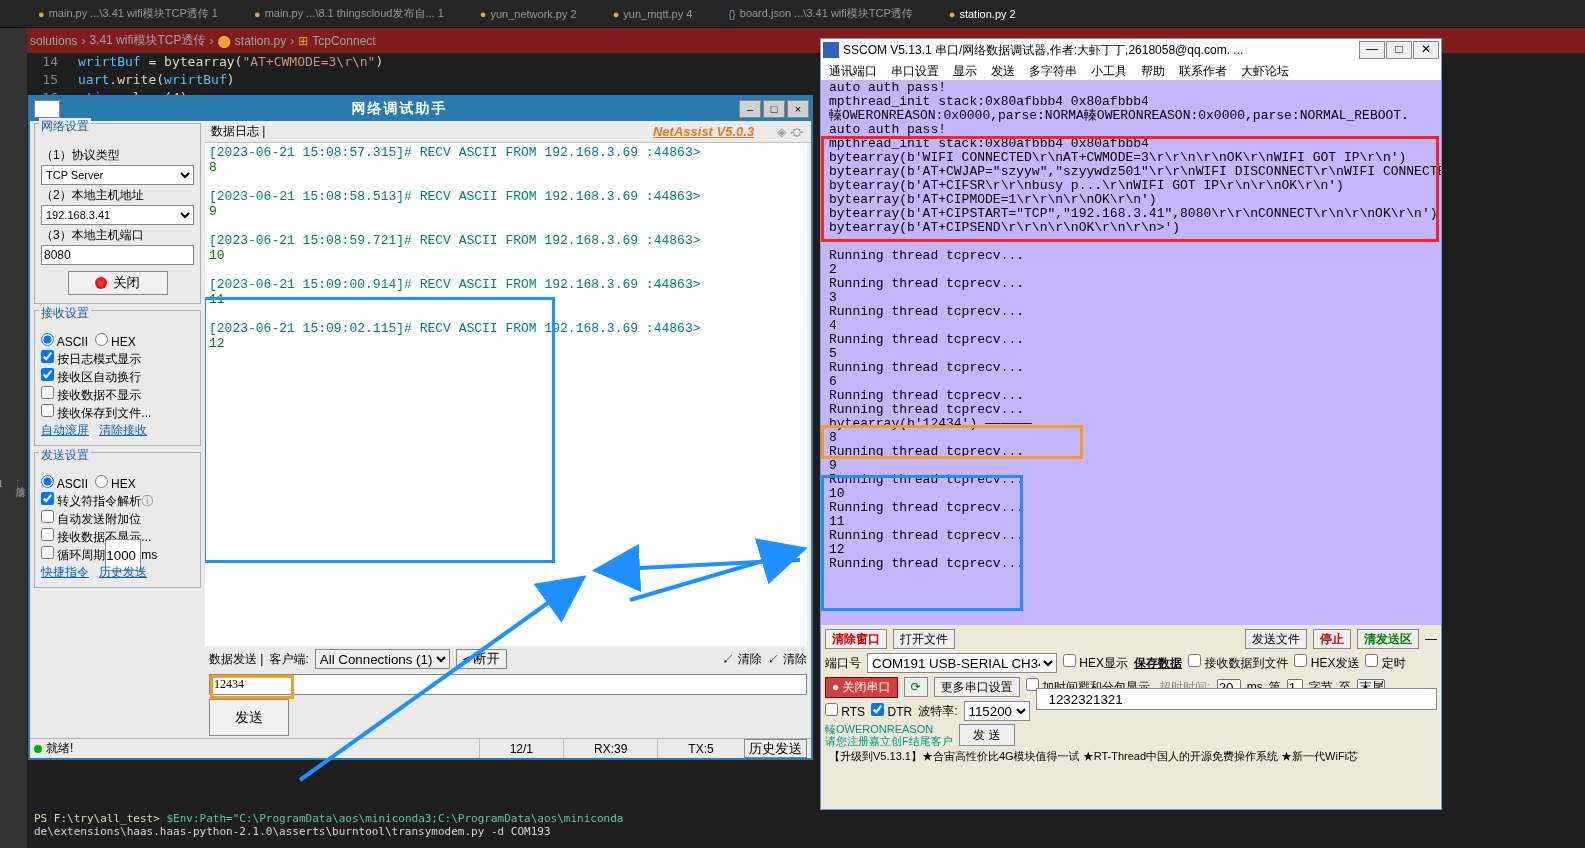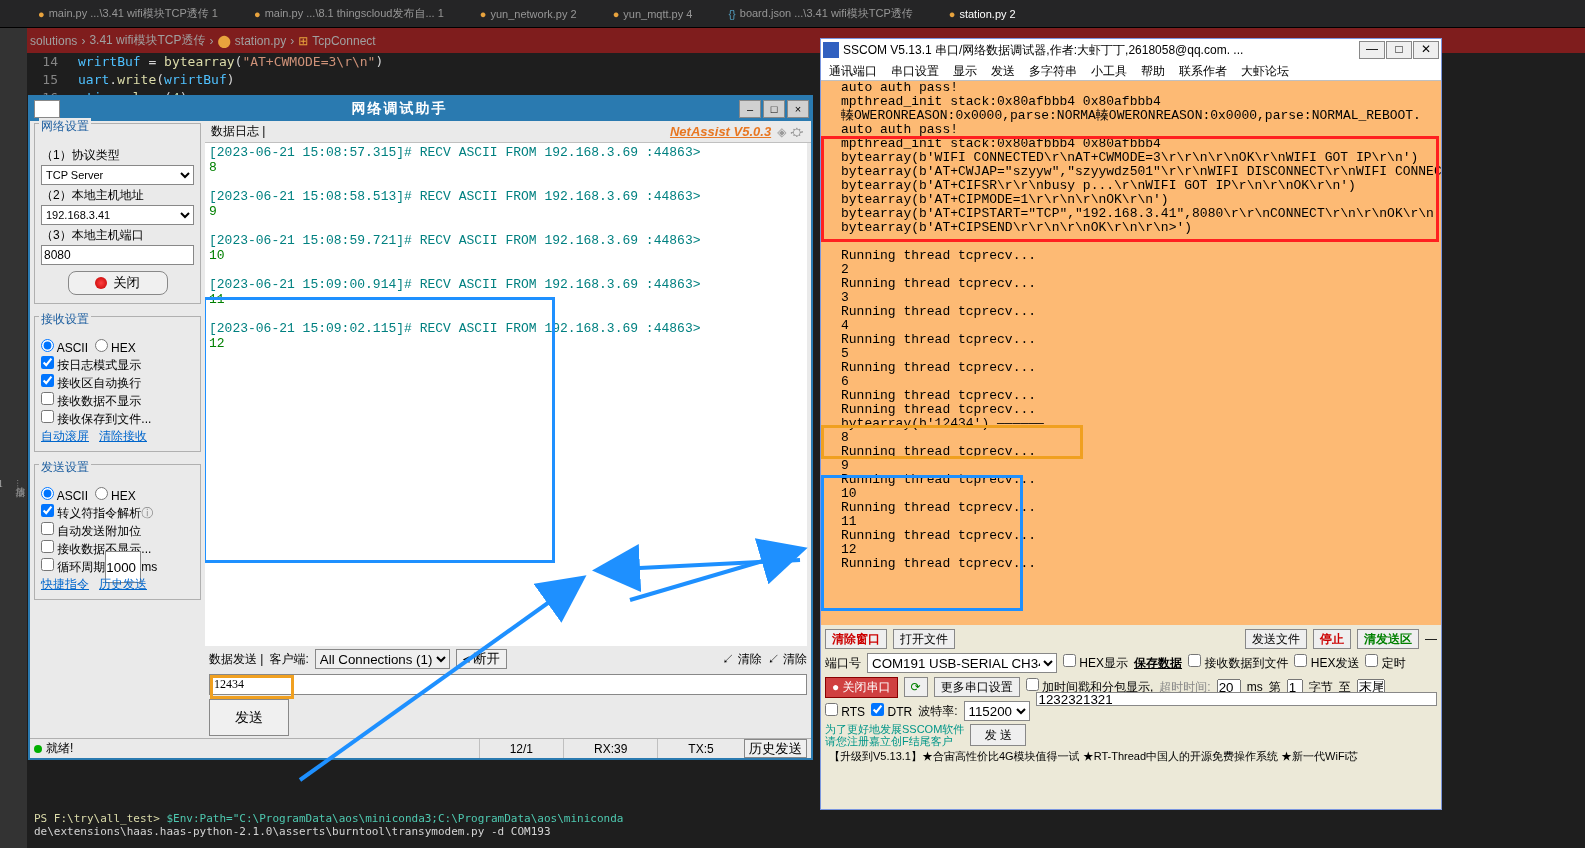--- a/index.html
+++ b/index.html
@@ -29,35 +29,35 @@
 
 
 .netassist { position: absolute; left: 28px; top: 95px; width: 785px; height: 665px; background: #eaeaea; border: 2px solid #2a7ab0; font-size: 12px; }
 .na-titlebar { height: 24px; background: linear-gradient(#2a7ab0, #2a7ab0); color: #fff; display: flex; align-items: center; position: relative; }
 .na-title-center { flex:1; text-align:center; font-weight: bold; font-size: 14px; letter-spacing: 2px; }
 .na-tb-left { width:26px; height:18px; margin-left:4px; background:#fff; border:1px solid #888; display:flex; align-items:center; justify-content:center; font-size:10px;}
 .na-tb-icons { display:flex; gap:2px; margin-right:2px;}
 .na-tb-btn { width: 22px; height: 18px; background: #d0d0d0; border: 1px solid #888; text-align: center; line-height: 16px; font-size: 11px; color:#000;}
 .na-body { display: flex; height: calc(100% - 44px); }
 .na-left { width: 175px; padding: 2px 4px; background: #eaeaea; }
-.na-group { border: 1px solid #b0b0b0; padding: 4px 6px 6px 6px; margin-bottom: 12px; background: #eaeaea; position: relative; }
+.na-group { border: 1px solid #b0b0b0; padding: 4px 6px 6px 6px; margin-bottom: 6px; background: #eaeaea; position: relative; }
 .na-group-title { color: #1a5c9e; font-size: 12px; background:#eaeaea; position: relative; top:-10px; left:-2px; display:inline-block; padding:0 2px;}
 .na-label { color: #000; margin: 2px 0 1px 0; font-size: 12px; }
 .na-select { width: 100%; height: 20px; border: 1px solid #888; background: #fff; font-size: 11px; }
 .na-input { width: 100%; height: 20px; border: 1px solid #888; background: #fff; padding: 0 2px; font-size: 12px; }
 .na-btn { width: 100px; height: 24px; margin: 6px auto 2px; display: block; background: #f0f0f0; border: 1px solid #888; }
-.na-btn-red { display:flex; align-items:center; justify-content:center; gap:6px;border-radius:8px;}
+.na-btn-red { display:flex; align-items:center; justify-content:center; gap:6px;}
 .red-dot { width:12px; height:12px; border-radius:50%; background: radial-gradient(#ff4040, #c00000);}
 .na-radio { margin: 1px 0; }
 .na-cb-line { height:18px; display:flex; align-items:center;}
 .na-link { color: #0066cc; text-decoration: underline; cursor: pointer; margin-right: 10px; font-size:12px;}
 .na-right { flex: 1; display: flex; flex-direction: column; background: #eaeaea; }
 .na-loghdr { display: flex; align-items: center; padding: 2px 6px; border-bottom:1px solid #c0c0c0;}
 .na-loghdr-title { font-size: 12px; flex:0 0 auto; }
-.na-brand { margin-left: auto; color: #e87722; font-weight: bold; font-style: italic; text-decoration: underline; font-size: 13px; margin-right: 4px;}
+.na-brand { margin-left: auto; color: #e87722; font-weight: bold; font-style: italic; text-decoration: underline; font-size: 13px; margin-right: 21px;}
 .na-diamond { color:#999; margin:0 2px;}
 .na-log { background: #fff; flex: 1; font-family: "Consolas","Courier New", monospace; font-size: 13px; padding: 2px 4px; overflow: hidden; position: relative; margin: 0 4px 0 0;}
 .log-block { margin-bottom: 14px; }
 .log-ts { color: #008080; }
 .log-val { color: #008000; }
 .log-highlight { position:absolute; border: 3px solid #1e90ff; pointer-events:none;}
 .na-sendhdr { display:flex; align-items:center; padding:12px 4px; gap: 6px; height: 26px;}
 .na-sendhdr button { height:20px; padding: 0 6px; border:1px solid #888; background:#f0f0f0;}
 .na-sendhdr select { height:20px; border:1px solid #888;}
 .na-sendarea { display:flex; padding: 2px 4px 2px 4px; gap:4px; height: 66px; flex-direction: column;}
@@ -68,21 +68,21 @@
 .na-status-cell { border-left:1px solid #c0c0c0; padding:0 30px; height:100%; display:flex; align-items:center;}
 .green-dot { width:8px; height:8px; border-radius:50%; background:#00b000; margin-right:4px;}
 
 
 .sscom { position: absolute; left: 820px; top: 38px; width: 622px; height: 772px; background: #ece9d8; border: 1px solid #7a96df; font-size: 12px; }
 .ss-titlebar { height: 22px; background: #fff; color: #000; display: flex; align-items: center; padding: 0 2px; font-size:12px;}
 .ss-title-icon { width:16px; height:16px; background:#3060c0; margin-right:4px; display:inline-block;}
 .ss-title-text { flex:1; white-space:nowrap; overflow:hidden;}
 .ss-tb-btn { width: 26px; height: 18px; border: 1px solid #888; background: #efefef; text-align: center; margin-left: 1px; font-size:12px;}
 .ss-menubar { height: 20px; display: flex; gap: 14px; padding: 2px 8px; background: #fff; border-bottom:1px solid #c0c0c0; font-size:12px;}
-.ss-log { background: #fdba74; height: 544px; font-family: "SimSun","Courier New", monospace; font-size: 13px; padding: 0px 20px; overflow: hidden; line-height: 14px; position:relative; white-space: pre;}
+.ss-log { background: #c4b5fd; height: 544px; font-family: "SimSun","Courier New", monospace; font-size: 13px; padding: 0px 8px; overflow: hidden; line-height: 14px; position:relative; white-space: pre;}
 .red-box { position:absolute; border: 3px solid #ff2020;}
 .orange-box { position:absolute; border: 3px solid #f0a020;}
 .blue-box { position:absolute; border: 3px solid #1e90ff;}
 .ss-ctrl { padding: 2px 4px; background:#ece9d8;}
 .ss-row { display:flex; align-items:center; gap:6px; height:24px; font-size:12px; white-space:nowrap;}
 .ss-btn { border:1px solid #888; background:#efefef; padding: 1px 6px; height:20px; font-size:12px;}
 .ss-btn-green { color: #008000; font-weight:bold;}
 .ss-btn-red { color: #cc0000; font-weight:bold;}
 .ss-link-u { text-decoration: underline; color:#000;}
 .ss-red-btn { background: #d04040; color:#fff; border:1px solid #800; padding:1px 6px; }
@@ -336,24 +336,24 @@
       <input style="width: 16px; height: 16px;" value="1">
       <span>字节</span>
       <span>至</span>
       <input style="width: 28px; height: 16px;" value="末尾">
     </div>
     <div class="ss-row">
       <label><input type="checkbox" style=""> <span>RTS</span></label>
       <label><input type="checkbox" checked="" style=""> <span>DTR</span></label>
       <span>波特率:</span>
       <select class="ss-select"><option>115200</option></select>
-      <input style="flex: 1 1 0%; height: 14px; border: 1px solid rgb(136, 136, 136); padding: 0px 2px; margin-top: -24px;" value="1232321321">
-    </div>
-    <div class="ss-row">
-      <span style="color:#009688;font-size:11px;line-height:12px;white-space:pre">为了更好地发展SSCOM软件
+      <input style="flex: 1 1 0%; height: 22px; border: 1px solid rgb(136, 136, 136); padding: 0px 12px; margin-top: -24px;" value="1232321321">
+    </div>
+    <div class="ss-row">
+      <span style="color:#009688;font-size:11px;line-height:12px;white-space:pre">轃OWERONREASON
 请您注册嘉立创F结尾客户</span>
       <button class="ss-btn" style="width:56px;height:22px">发 送</button>
     </div>
     <div class="ss-footer">【升级到V5.13.1】★合宙高性价比4G模块值得一试 ★RT-Thread中国人的开源免费操作系统 ★新一代WiFi芯</div>
   </div>
 </div>
 
 <svg class="arrows-svg">
   <defs>
     <marker id="ah" markerWidth="12" markerHeight="12" refX="10" refY="6" orient="auto">

